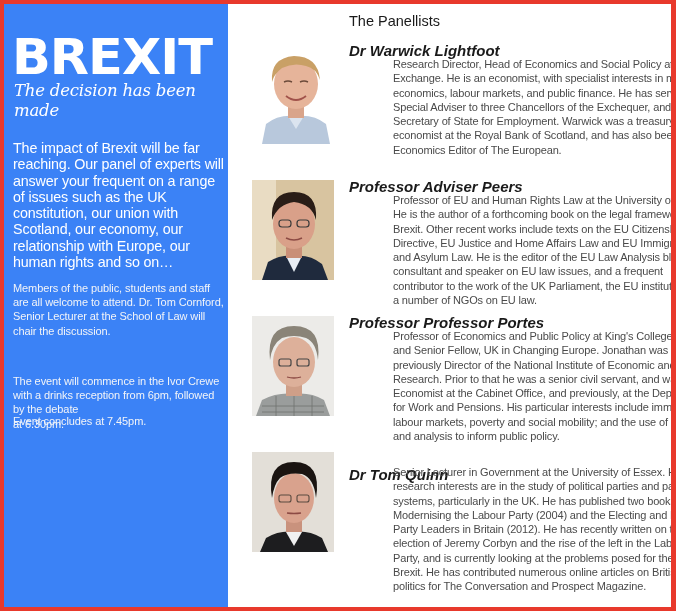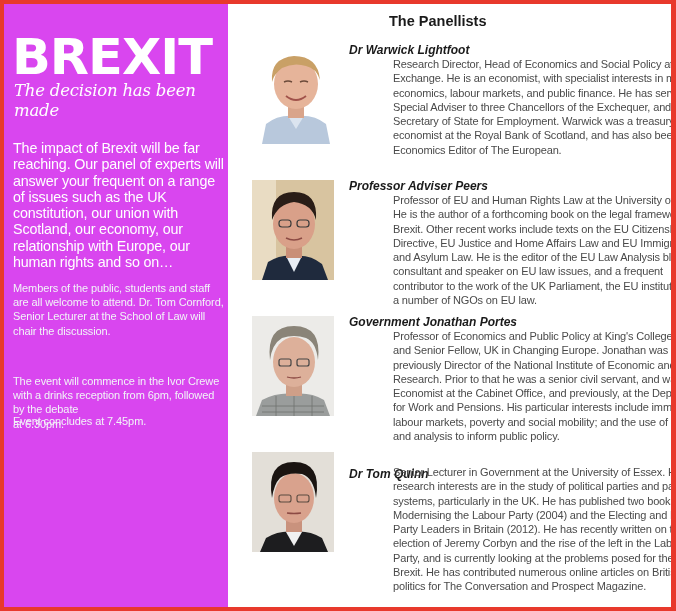--- a/index.html
+++ b/index.html
@@ -8,21 +8,21 @@
     position: absolute; left: 0; top: 0; width: 676px; height: 611px;
     background: #e8392c;
   }
   .inner {
     position: absolute; left: 4px; top: 4px; width: 667px; height: 603px;
     background: #ffffff; overflow: hidden;
   }
   
   .left {
     position: absolute; left: 0; top: 0; width: 224px; height: 603px;
-    background: #d946ef; color: #ffffff;
+    background: #3b82f6; color: #ffffff;
   }
   .brexit {
     position: absolute; left: 8px; top: 27px;
     font-family: "DejaVu Sans", sans-serif; font-weight: bold;
     font-size: 50px; line-height: 52px; letter-spacing: -1px;
     transform: scaleX(1.02); transform-origin: left;
     color: #ffffff;
   }
   .tagline {
     position: absolute; left: 10px; top: 77px; width: 215px;
@@ -42,32 +42,32 @@
     font-size: 11px; line-height: 14.2px; color: #f2f4f8;
     letter-spacing: -0.1px;
   }
   .p-members { top: 277px; }
   .p-event { top: 342px; margin-top: 28px; }
   .p-conclude { top: 410px; }
 
   
   .panel-title {
     position: absolute; left: 345px; top: 9px;
-    font-family: "Liberation Sans", sans-serif; font-weight: bold;
-    font-size: 14.5px; color: #1a1a1a; margin-left: 40px;
+    font-family: "Liberation Sans", sans-serif; font-weight: normal;
+    font-size: 14.5px; color: #1a1a1a;
   }
   .panelist { position: absolute; left: 0; width: 667px; }
   .photo {
     position: absolute; left: 248px; width: 82px; height: 100px; overflow: hidden;
   }
   .photo svg { display: block; width: 100%; height: 100%; }
   .pname {
     position: absolute; left: 345px; width: 320px;
     font-family: "Liberation Sans", sans-serif; font-weight: bold; font-style: italic;
-    font-size: 12px; line-height: 13px; color: #1a1a1a;
+    font-size: 15px; line-height: 13px; color: #1a1a1a;
   }
   .pbio {
     position: absolute; left: 345px; width: 322px;
     font-family: "Liberation Sans", sans-serif;
     font-size: 11px; line-height: 14.3px; color: #4a4a4a;
     letter-spacing: -0.15px;
     margin-left: 44px;
   }
 </style>
 </head>
@@ -135,21 +135,21 @@
           <path d="M4 100 L10 84 Q26 76 42 78 Q58 76 72 84 L78 100 Z" fill="#9a9d9c"></path>
           <path d="M10 90 L72 90 M10 96 L72 96 M24 80 L24 100 M42 80 L42 100 M60 80 L60 100" stroke="#6f7270" stroke-width="0.8"></path>
           <rect x="34" y="62" width="16" height="18" fill="#cf9f88"></rect>
           <ellipse cx="42" cy="46" rx="21" ry="25" fill="#ddb09a"></ellipse>
           <path d="M18 44 Q14 10 42 10 Q70 10 66 44 Q64 26 54 22 Q42 18 30 22 Q20 28 18 44 Z" fill="#8a8478"></path>
           <rect x="27" y="43" width="12" height="7" rx="2" fill="none" stroke="#444" stroke-width="1.2"></rect>
           <rect x="45" y="43" width="12" height="7" rx="2" fill="none" stroke="#444" stroke-width="1.2"></rect>
           <path d="M35 61 Q42 63 49 61" stroke="#8c4a44" stroke-width="1.3" fill="none"></path>
         </svg>
       </div>
-      <div class="pname" style="top:312px;">Government Jonathan Portes</div>
+      <div class="pname" style="top:312px;">Professor Professor Portes</div>
       <div class="pbio" style="top:325px;">Professor of Economics and Public Policy at King's College London and Senior Fellow, UK in Changing Europe. Jonathan was previously Director of the National Institute of Economic and Social Research. Prior to that he was a senior civil servant, and was Chief Economist at the Cabinet Office, and previously, at the Department for Work and Pensions. His particular interests include immigration, labour markets, poverty and social mobility; and the use of evidence and analysis to inform public policy.</div>
     </div>
 
     <div class="panelist">
       <div class="photo" style="top:448px;">
         <svg viewBox="0 0 82 100" preserveAspectRatio="none">
           <rect width="82" height="100" fill="#e3dfd8"></rect>
           <path d="M8 100 L14 86 Q28 78 42 80 Q56 78 70 86 L76 100 Z" fill="#1d1d1f"></path>
           <path d="M34 80 L42 94 L50 80 Z" fill="#f0f0f0"></path>
           <rect x="34" y="62" width="16" height="18" fill="#c9927d"></rect>

